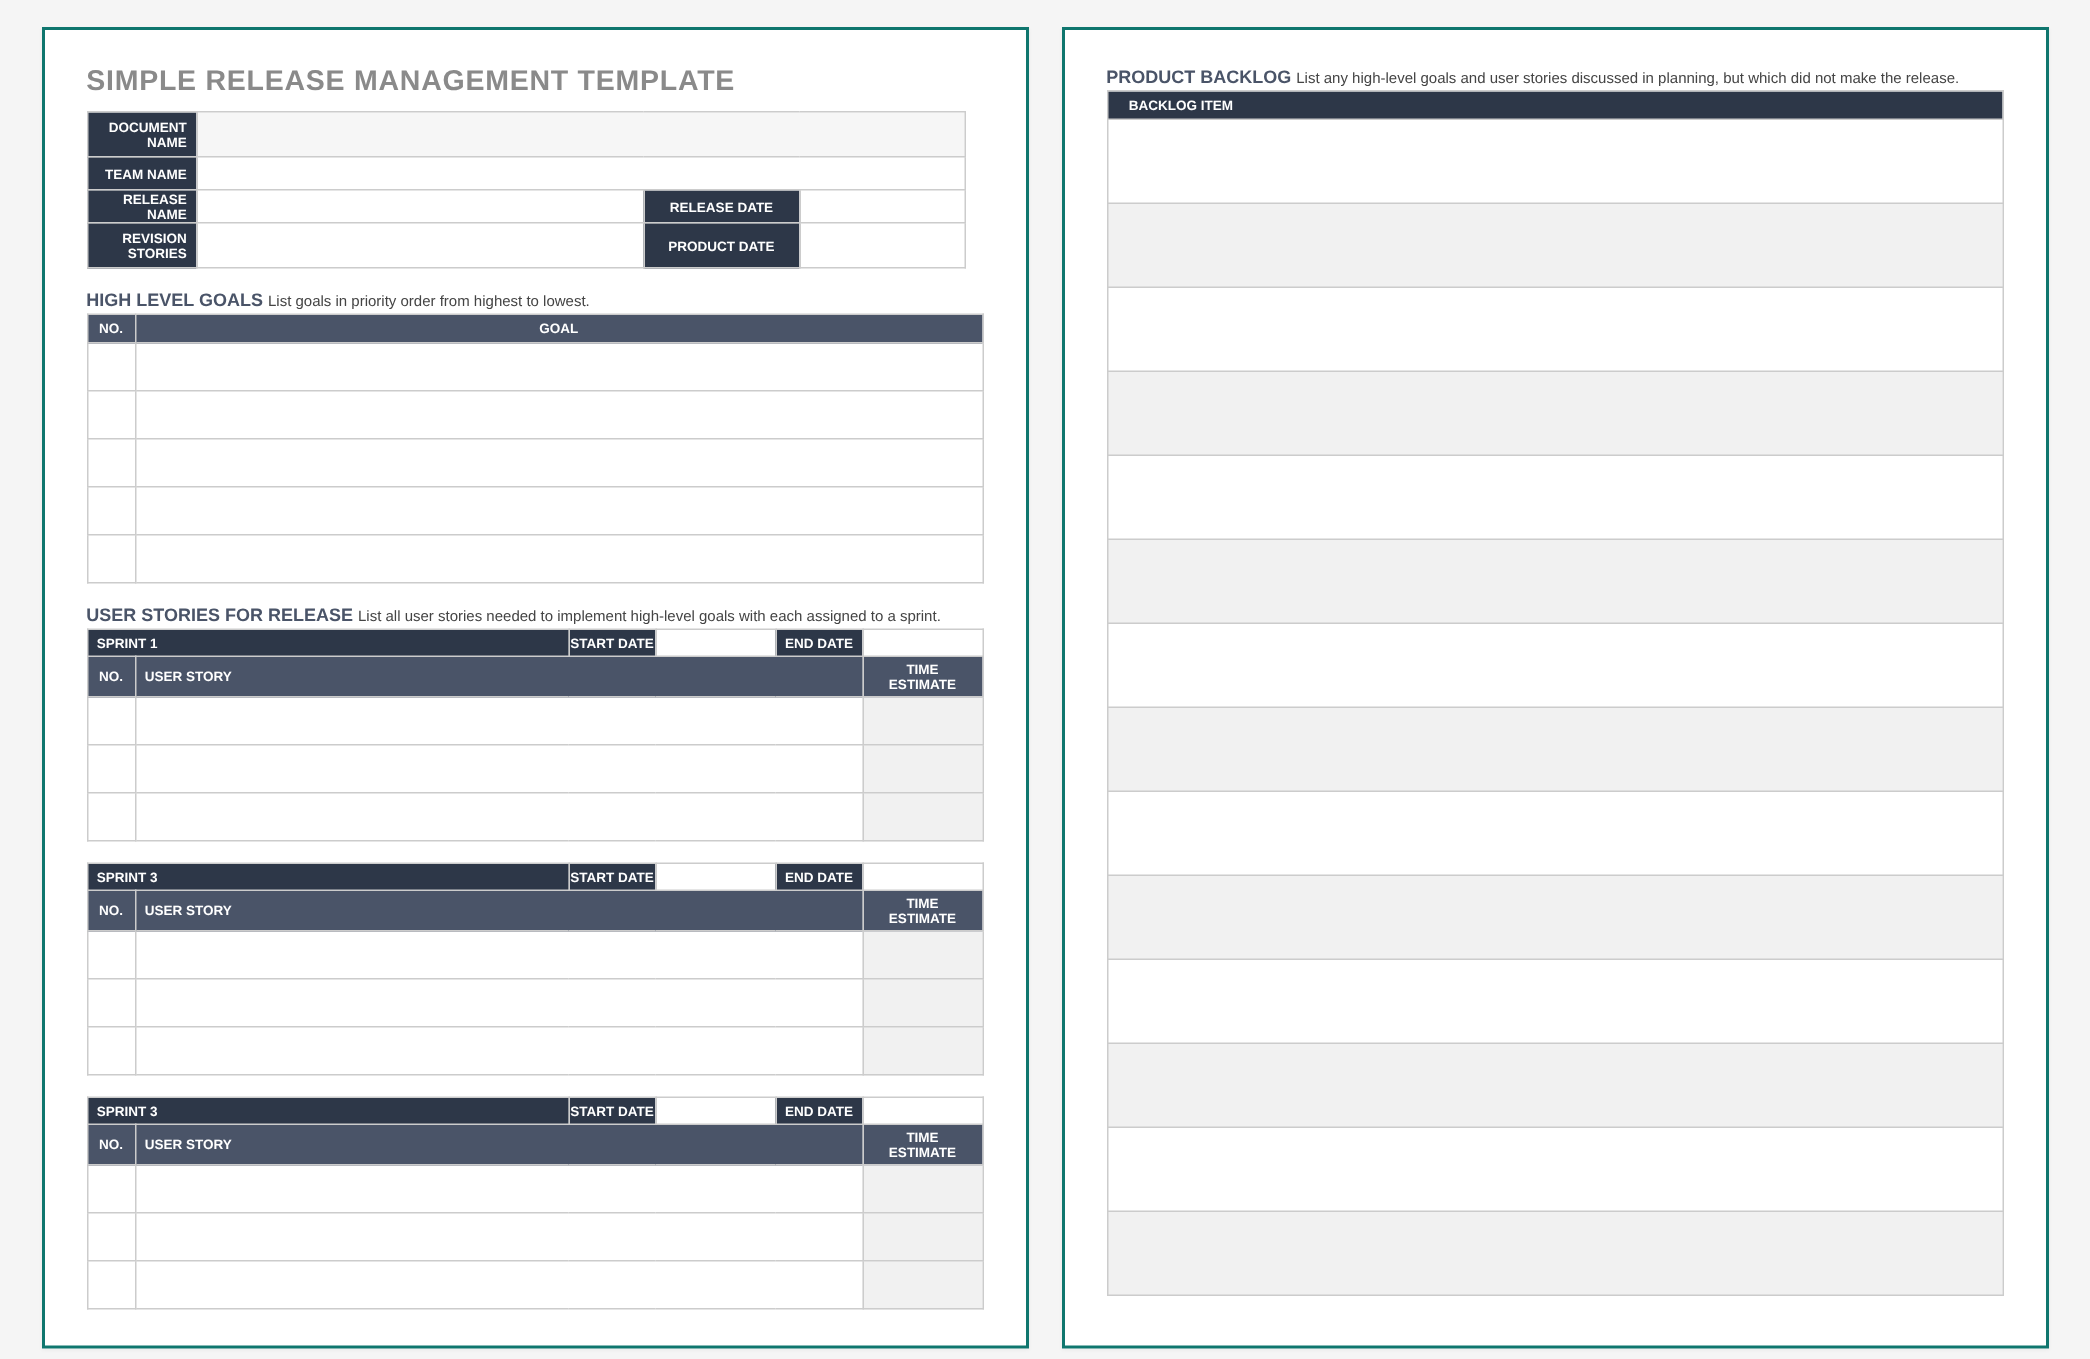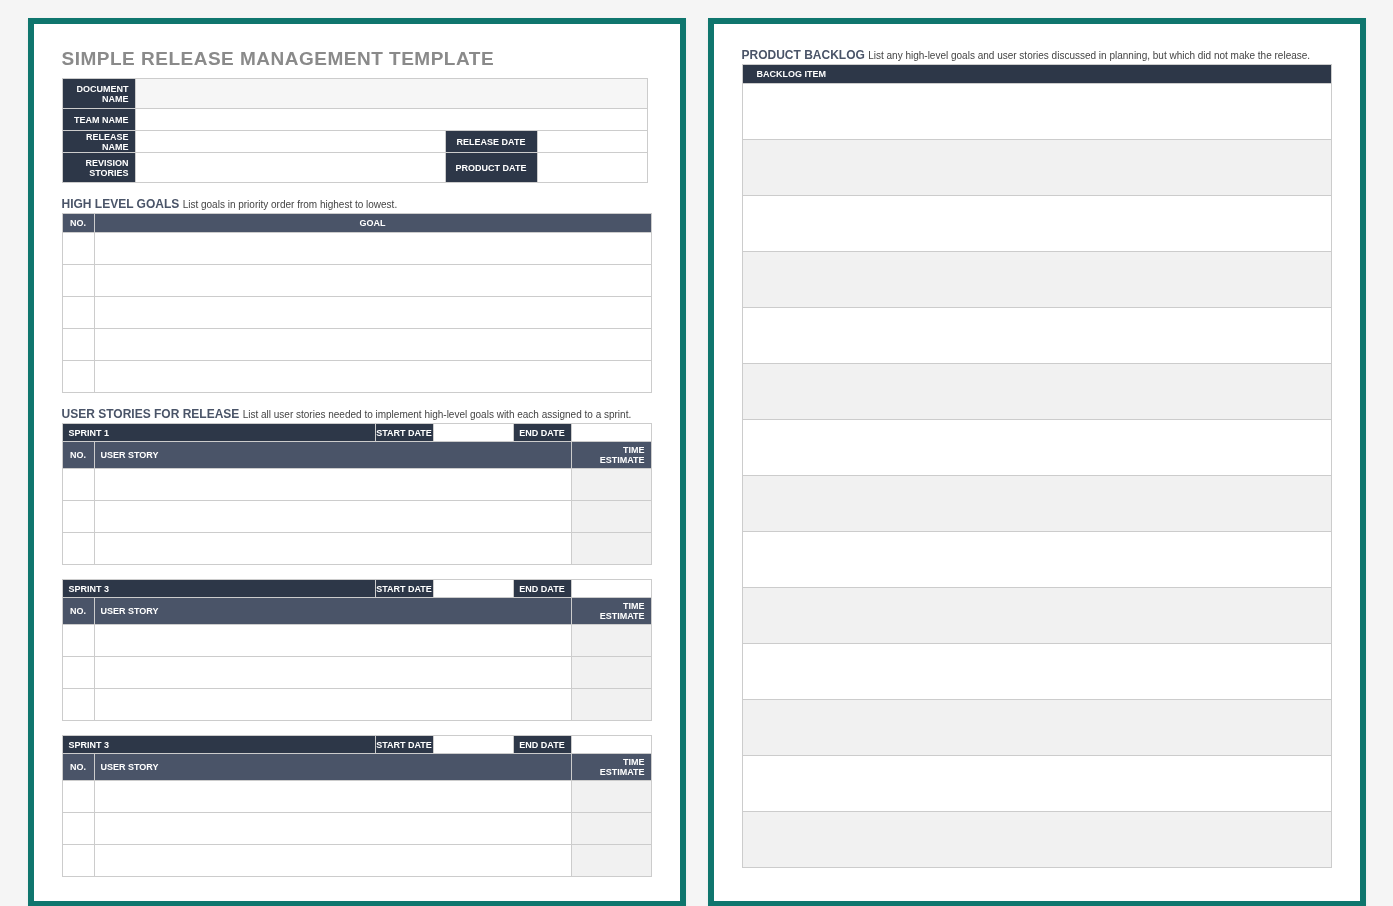--- a/index.html
+++ b/index.html
@@ -6,21 +6,21 @@
   body {
     background: #f5f5f5;
     font-family: Arial, Helvetica, sans-serif;
     padding: 18px;
     display: flex;
     gap: 22px;
     justify-content: center;
   }
   .page {
     background: #fff;
-    border: 6px solid #0f766e;
+    border: 2px solid #0f766e;
     width: 658px;
     min-height: 870px;
     padding: 24px 28px;
     box-shadow: 0 1px 3px rgba(0,0,0,0.05);
   }
   .title {
     color: #8a8a8a;
     font-size: 19px;
     font-weight: bold;
     letter-spacing: 0.5px;
@@ -53,21 +53,21 @@
     font-weight: bold;
     text-align: right;
     padding-right: 6px;
     width: 73px;
   }
   .label-cell-mid {
     background: #2d3748;
     color: #fff;
     font-weight: bold;
     text-align: center;
-    width: 92px;
+    width: 104px;
   }
   .val-cell { background: #f6f6f6; }
   .val-cell-white { background: #fff; }
   .goals-table {
     width: 100%;
     border-collapse: collapse;
     margin-top: 2px;
   }
   .goals-table th {
     background: #4a5468;
@@ -109,21 +109,21 @@
   }
   .sprint-sub-row th {
     background: #4a5468;
     color: #fff;
     font-size: 9px;
     font-weight: bold;
     padding: 3px 6px;
     border: 1px solid #ccc;
     text-align: left;
   }
-  .sprint-sub-row .te { width: 78px; text-align: right; }
+  .sprint-sub-row .te { width: 78px; text-align: center; }
   .sprint-table td.body-cell {
     border: 1px solid #ccc;
     height: 32px;
     font-size: 10px;
   }
   .sprint-table td.te-body { background: #f1f1f1; width: 78px; }
   .sprint-spacer { height: 12px; }
   .backlog-table {
     width: 100%;
     border-collapse: collapse;

